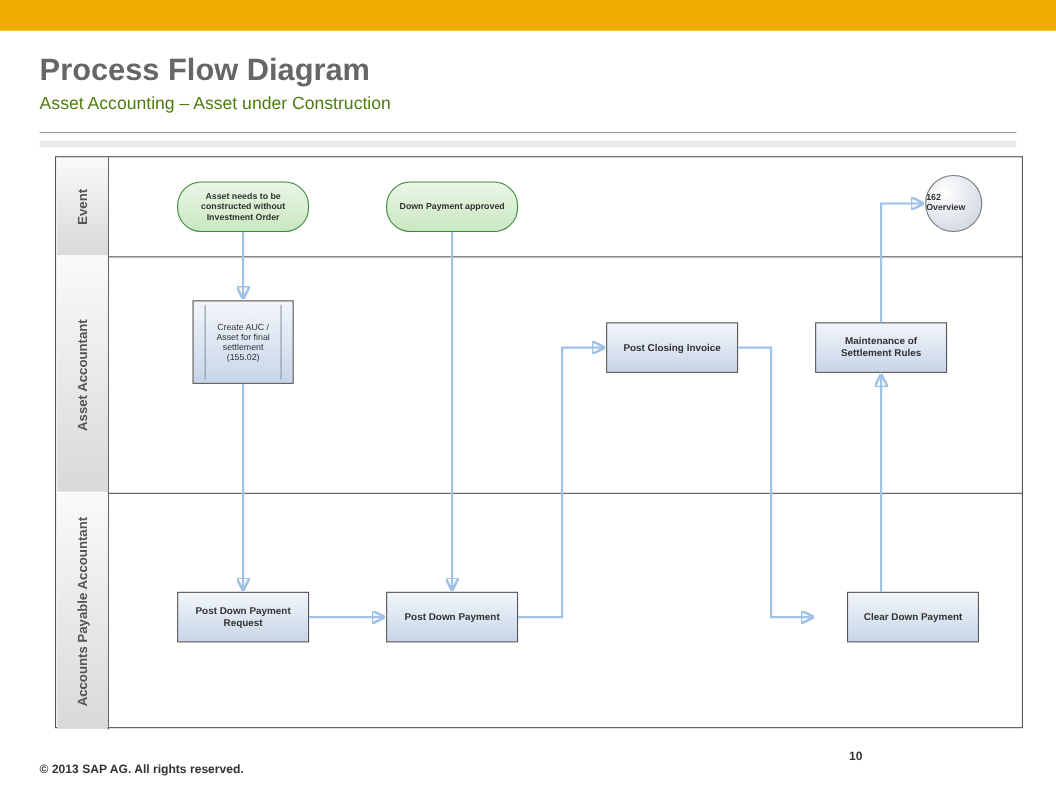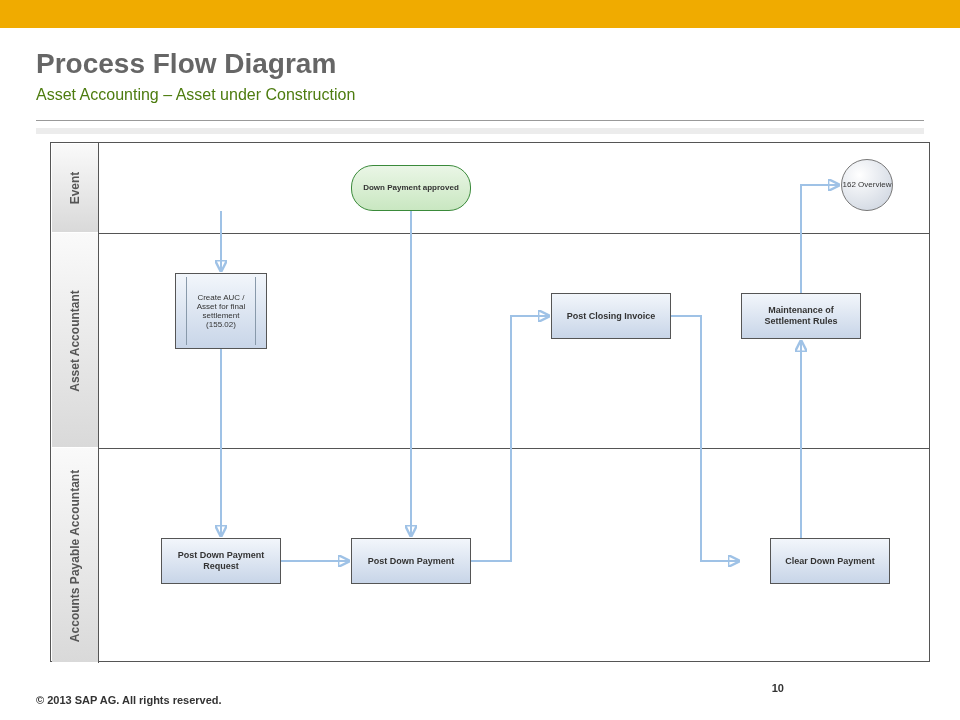--- a/index.html
+++ b/index.html
@@ -28,22 +28,22 @@
               background: linear-gradient(to bottom, #f2f6fb, #c8d5e8);
               display: flex; align-items: center; justify-content: center; text-align: center;
               font-size: 9px; font-weight: bold; color: #333; padding: 4px; line-height: 1.2; }
   .subproc { position: absolute; width: 92px; height: 76px; border: 1px solid #555;
              background: linear-gradient(to bottom, #f2f6fb, #c8d5e8); }
   .subproc .inner { position: absolute; top: 3px; bottom: 3px; left: 10px; right: 10px; border-left: 1px solid #8899aa; border-right: 1px solid #8899aa;
                     display: flex; align-items: center; justify-content: center; text-align: center;
                     font-size: 8px; font-weight: normal; color: #333; padding: 2px; line-height: 1.15; }
   .circle-ref { position: absolute; width: 52px; height: 52px; border-radius: 50%; border: 1px solid #777;
                 background: radial-gradient(circle at 35% 30%, #fff, #c8d0dc);
-                display: flex; align-items: center; justify-content: center; text-align: right;
-                font-size: 8px; color: #333; line-height: 1.1; }
+                display: flex; align-items: center; justify-content: center; text-align: left;
+                font-size: 8px; color: #333; line-height: 1.1; font-weight: bold; }
 
   svg.flows { position: absolute; top: 0; left: 0; width: 880px; height: 520px; pointer-events: none; }
   svg.flows line, svg.flows path { stroke: #9fc2e6; stroke-width: 2; fill: none; }
 </style>
 </head>
 <body>
 
 <div class="page">
   <div class="topbar"></div>
   <div class="title">Process Flow Diagram</div>
@@ -64,20 +64,21 @@
           <span>Asset Accountant</span>
         </div>
       <div class="lane-label" style="top:305px; height:215px;">
           <span>Accounts Payable Accountant</span>
         </div>
     </div>
 
     <div class="lane-sep" style="top:90px;"></div>
     <div class="lane-sep" style="top:305px;"></div>
 
+    <div class="ev-box" style="top:22px; left:110px;">Asset needs to be constructed without Investment Order</div>
     <div class="ev-box" style="top:22px; left:300px;">Down Payment approved</div>
     <div class="circle-ref" style="top:16px; left:790px;">162 Overview</div>
 
     <div class="subproc" style="top:130px; left:124px;">
       <div class="inner">Create AUC / Asset for final settlement (155.02)</div>
     </div>
     <div class="task-box" style="top:150px; left:500px;">Post Closing Invoice</div>
     <div class="task-box" style="top:150px; left:690px;">Maintenance of Settlement Rules</div>
 
     <div class="task-box" style="top:395px; left:300px;">Post Down Payment</div>

